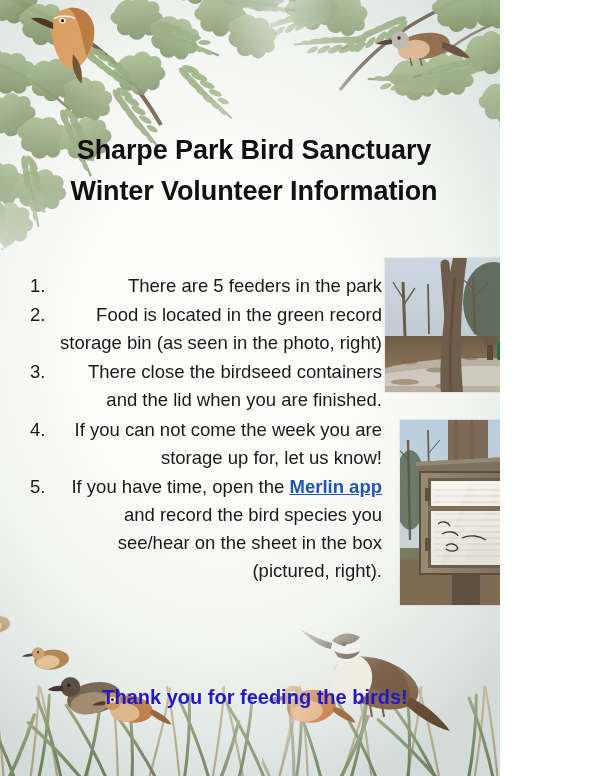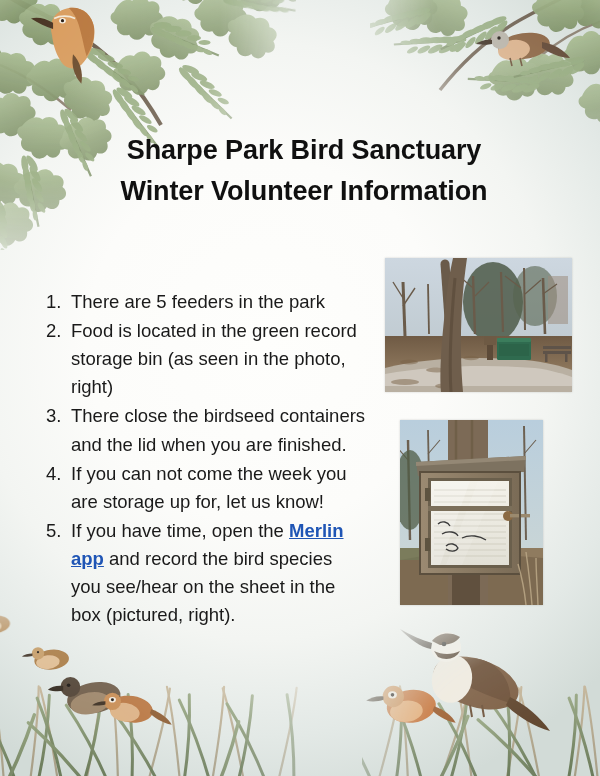--- a/index.html
+++ b/index.html
@@ -2,21 +2,21 @@
 <html><head>
 <meta charset="utf-8">
 <style>
   html, body {
     margin: 0;
     padding: 0;
     background: #ffffff;
   }
   #poster {
     position: relative;
-    width: 600px;
+    width: 500px;
     height: 776px;
     overflow: hidden;
     font-family: "Liberation Sans", sans-serif;
     background:
       radial-gradient(ellipse 78% 62% at 44% 44%, #fefefc 0%, #fcfcfa 38%, #f3f5f2 62%, #e3e9e6 82%, #d2dbd7 100%),
       linear-gradient(135deg, #e8ece7 0%, #f7f7f4 35%, #eef2ef 70%, #ccd5d1 100%);
   }
 
   
   .art { position: absolute; pointer-events: none; }
@@ -44,24 +44,25 @@
   }
 
   
   .list-wrap {
     position: absolute;
     left: 30px;
     top: 272px;
     width: 352px;
   }
   ol.steps {
-    margin: 16px;
+    margin: 0;
     padding: 0;
     list-style: none;
     counter-reset: step;
+    text-align: right;
   }
   ol.steps > li {
     counter-increment: step;
     position: relative;
     padding-left: 25px;
     font-size: 18.5px;
     line-height: 1.52;
     color: #1a1a1a;
     margin-bottom: 1px;
   }
@@ -591,14 +592,15 @@
       </li>
       <li>
         <span>If you can not come the week you are storage up for, let us know!</span>
       </li>
       <li>
         <span>If you have time, open the </span><a class="link" href="#">Merlin app</a><span> and record the bird species you see/hear on the sheet in the box (pictured, right).</span>
       </li>
     </ol>
   </div>
 
+  <div class="closing">Thank you for feeding the birds!</div>
 
 </div>
 
 </body></html>

